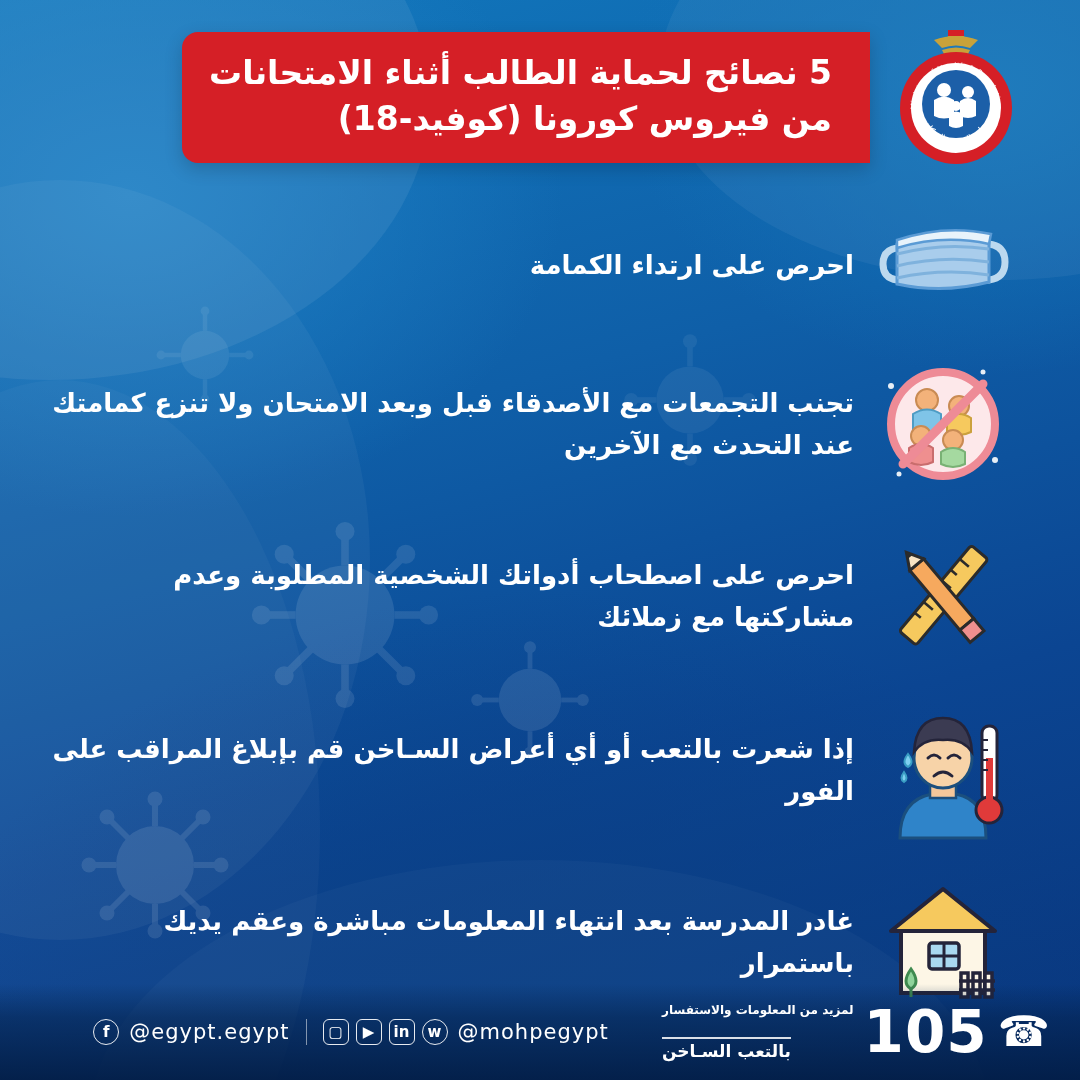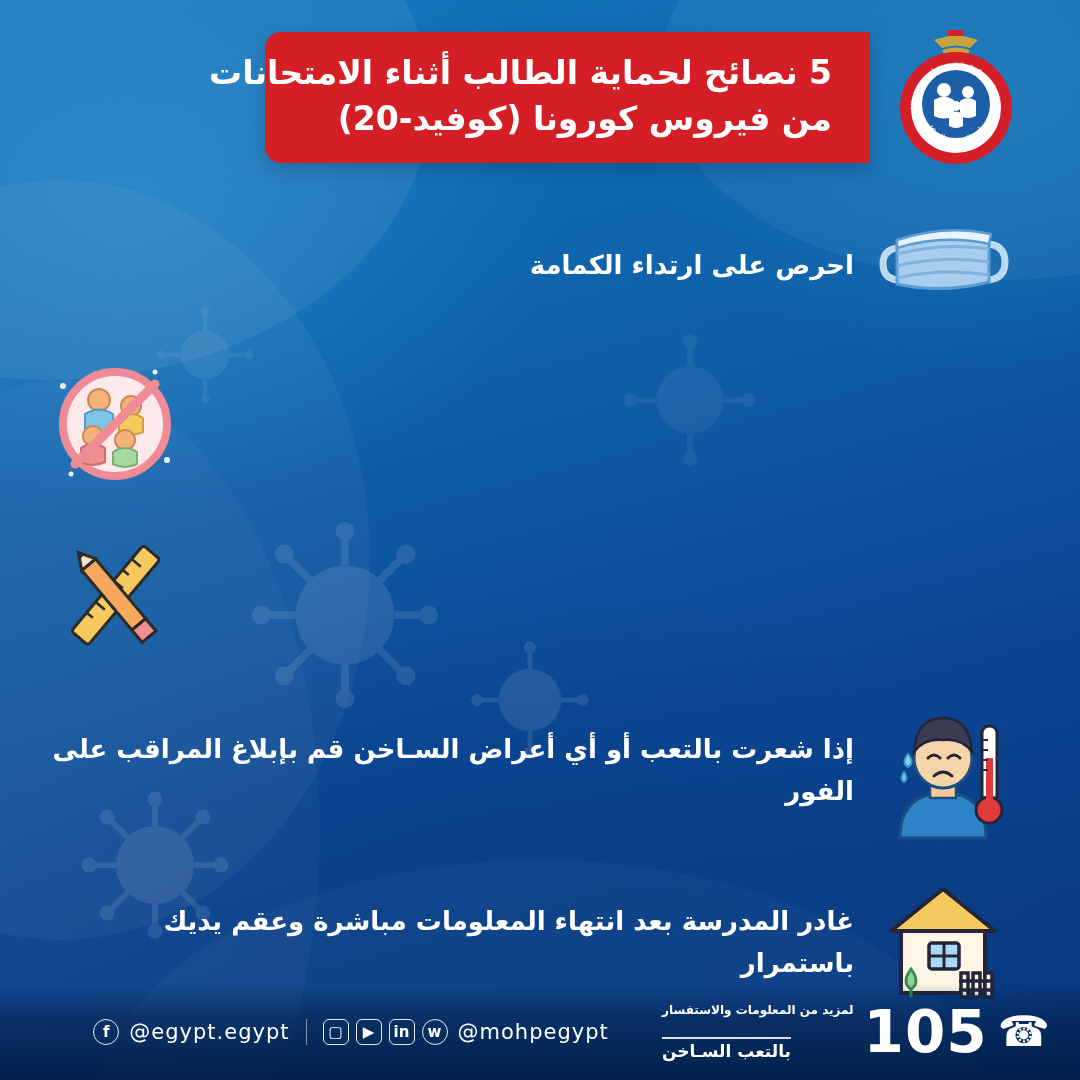--- a/index.html
+++ b/index.html
@@ -46,21 +46,21 @@
 
   
   .logo {
     position: absolute;
     top: 26px; right: 58px;
     width: 132px; height: 150px;
   }
   .title-band {
     position: absolute;
     top: 32px; right: 210px;
-    width: 605px;
+    width: 688px;
     background: #d51f26;
     border-radius: 16px 0 0 16px;
     padding: 18px 38px 22px 40px;
     box-shadow: 0 6px 18px rgba(0,0,0,0.18);
   }
   .title-band .line {
     color: #fff;
     font-weight: bold;
     font-size: 33px;
     line-height: 1.38;
@@ -303,21 +303,21 @@
         <textPath href="#arcTop" startOffset="50%" text-anchor="middle">Ministry of Health &amp; Population</textPath>
       </text>
       <text font-size="9" fill="#ffffff" font-family="'DejaVu Sans',sans-serif">
         <textPath href="#arcBottom" startOffset="50%" text-anchor="middle">وزارة الصحة والسكان</textPath>
       </text>
     </svg>
   </div>
 
   <div class="title-band">
     <div class="line">5 نصائح لحماية الطالب أثناء الامتحانات</div>
-    <div class="line">من فيروس كورونا (كوفيد-20)</div>
+    <div class="line">من فيروس كورونا (كوفيد-18)</div>
   </div>
 
   <div class="tips">
 
     <div class="tip tip-1">
       <div class="icon-box">
         <svg width="140" height="110" viewBox="0 0 140 110">
           <g>
             <path d="M24 38 q-14 2 -14 16 q0 14 14 16" fill="none" stroke="#bcd9ef" stroke-width="7" stroke-linecap="round"></path>
             <path d="M116 34 q16 2 16 18 q0 16 -16 18" fill="none" stroke="#bcd9ef" stroke-width="7" stroke-linecap="round"></path>
@@ -348,20 +348,21 @@
           </g>
           <line x1="28" y1="108" x2="108" y2="28" stroke="#ee8b96" stroke-width="9" stroke-linecap="round"></line>
           <g fill="#ffffff" opacity="0.9">
             <circle cx="16" cy="30" r="3"></circle>
               <circle cx="120" cy="104" r="3"></circle>
             <circle cx="108" cy="16" r="2.5"></circle>
               <circle cx="24" cy="118" r="2.5"></circle>
           </g>
         </svg>
       </div>
+      <div class="text">تجنب التجمعات مع الأصدقاء قبل وبعد الامتحان ولا تنزع كمامتك عند التحدث مع الآخرين</div>
     </div>
 
     <div class="tip tip-3">
       <div class="icon-box">
         <svg width="130" height="130" viewBox="0 0 130 130">
           <g transform="rotate(40 65 65)">
             <rect x="54" y="8" width="22" height="112" rx="3" fill="#f6c95e" stroke="#2b2b2b" stroke-width="3"></rect>
             <g stroke="#2b2b2b" stroke-width="2.6">
               <line x1="54" y1="26" x2="66" y2="26"></line>
                 <line x1="54" y1="40" x2="62" y2="40"></line>
@@ -372,20 +373,21 @@
             </g>
           </g>
           <g transform="rotate(-40 65 65)">
             <rect x="56" y="24" width="18" height="78" fill="#f6a95e" stroke="#2b2b2b" stroke-width="3"></rect>
             <path d="M56 24 l9 -16 l9 16 z" fill="#f7e3c3" stroke="#2b2b2b" stroke-width="3"></path>
             <path d="M61 14 l4 -6 l4 6 z" fill="#2b2b2b"></path>
             <rect x="56" y="102" width="18" height="16" fill="#ef8f8f" stroke="#2b2b2b" stroke-width="3"></rect>
           </g>
         </svg>
       </div>
+      <div class="text">احرص على اصطحاب أدواتك الشخصية المطلوبة وعدم مشاركتها مع زملائك</div>
     </div>
 
     <div class="tip tip-4">
       <div class="icon-box">
         <svg width="130" height="140" viewBox="0 0 130 140">
 
           <path d="M22 138 q0 -38 32 -44 l24 0 q30 6 30 44 z" fill="#2f84c9" stroke="#1b4f7e" stroke-width="3"></path>
 
           <rect x="52" y="82" width="26" height="16" fill="#f3c79b" stroke="#1b4f7e" stroke-width="2.5"></rect>
 

